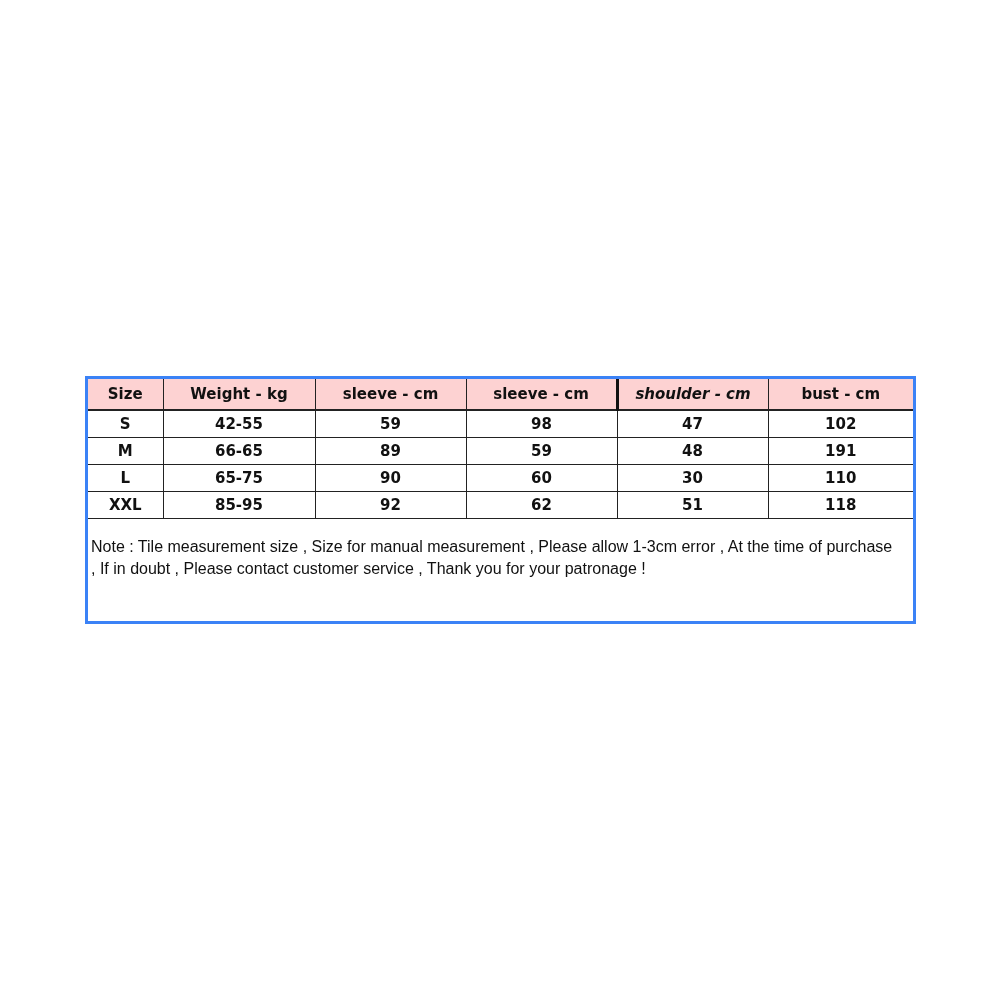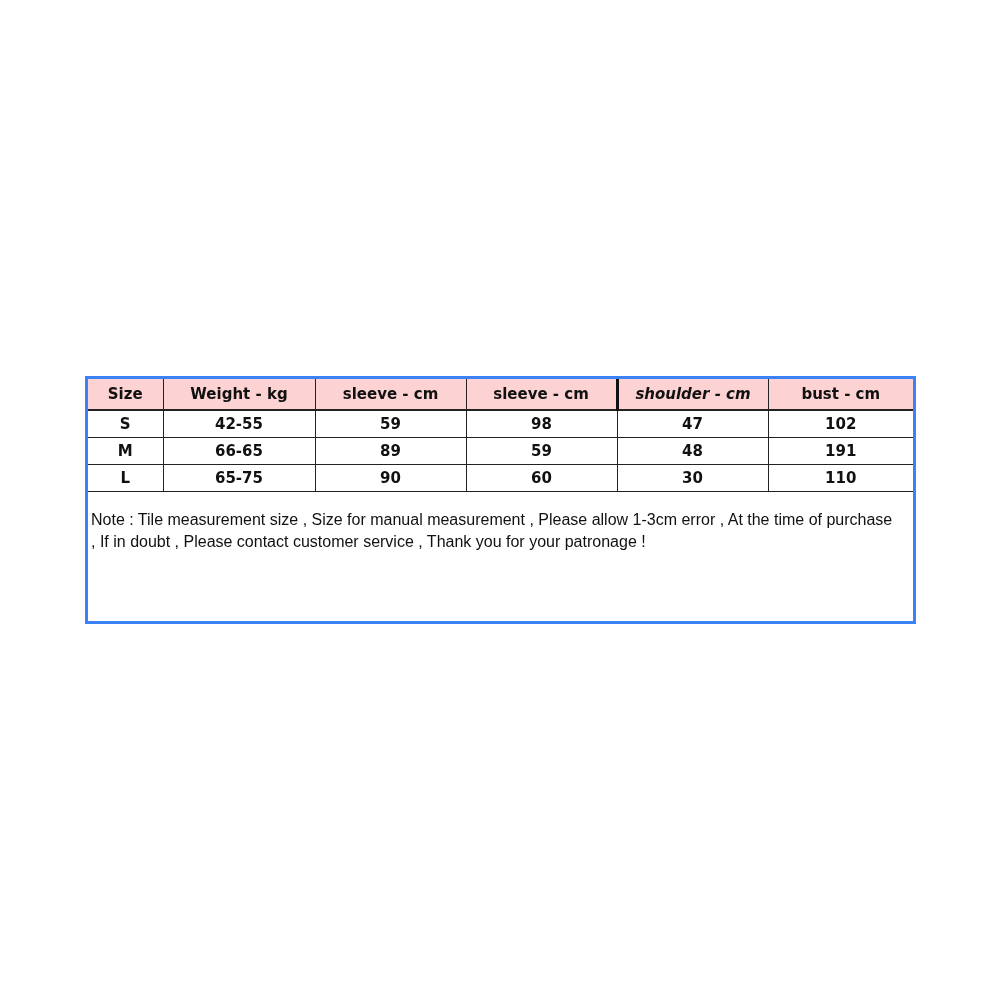--- a/index.html
+++ b/index.html
@@ -111,17 +111,25 @@
           <td>191</td>
         </tr>
         <tr>
           <td class="size-cell">L</td>
           <td>65-75</td>
           <td>90</td>
           <td>60</td>
           <td>30</td>
           <td>110</td>
         </tr>
+        <tr>
+          <td class="size-cell">XXL</td>
+          <td>85-95</td>
+          <td>92</td>
+          <td>62</td>
+          <td>51</td>
+          <td>118</td>
+        </tr>
       </tbody>
     </table>
     <div class="note">Note : Tile measurement size , Size for manual measurement , Please allow 1-3cm error , At the time of purchase , If in doubt , Please contact customer service , Thank you for your patronage !</div>
   </div>
 </div>
 
 </body></html>

